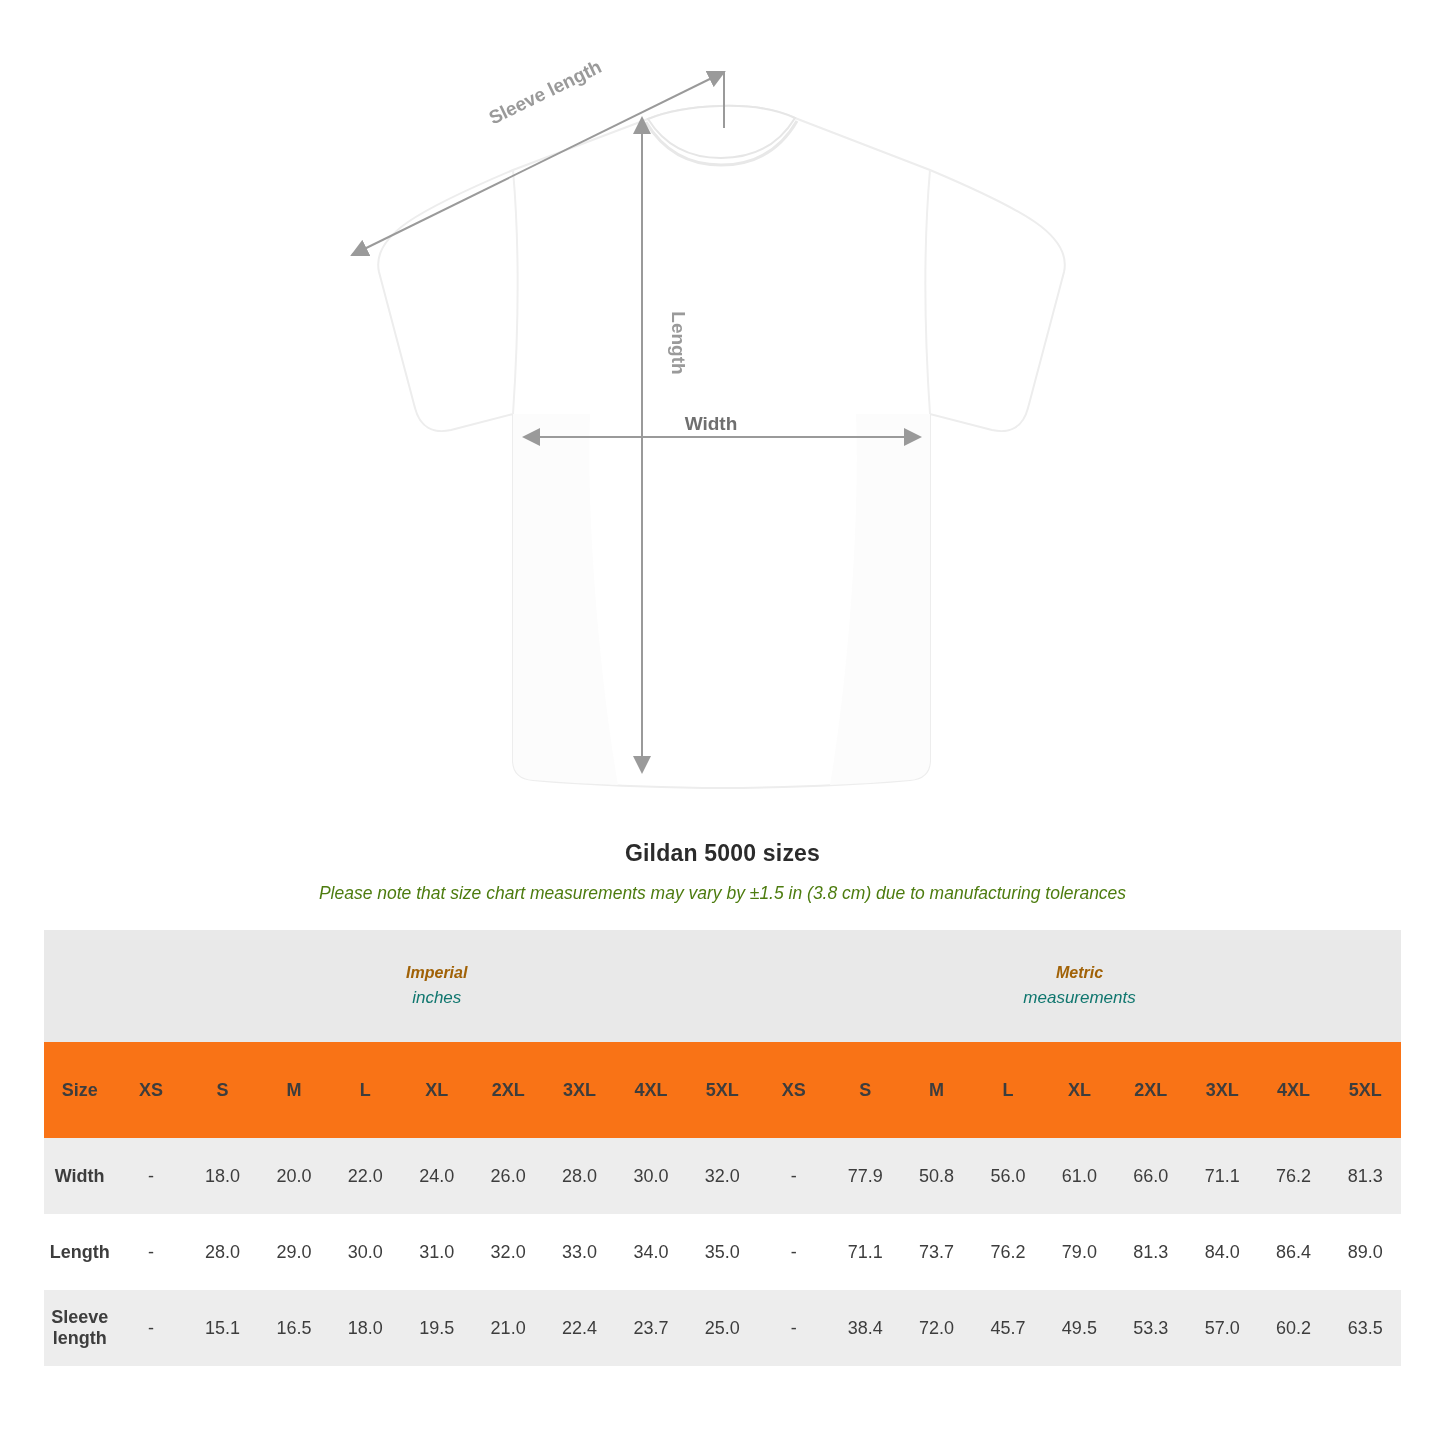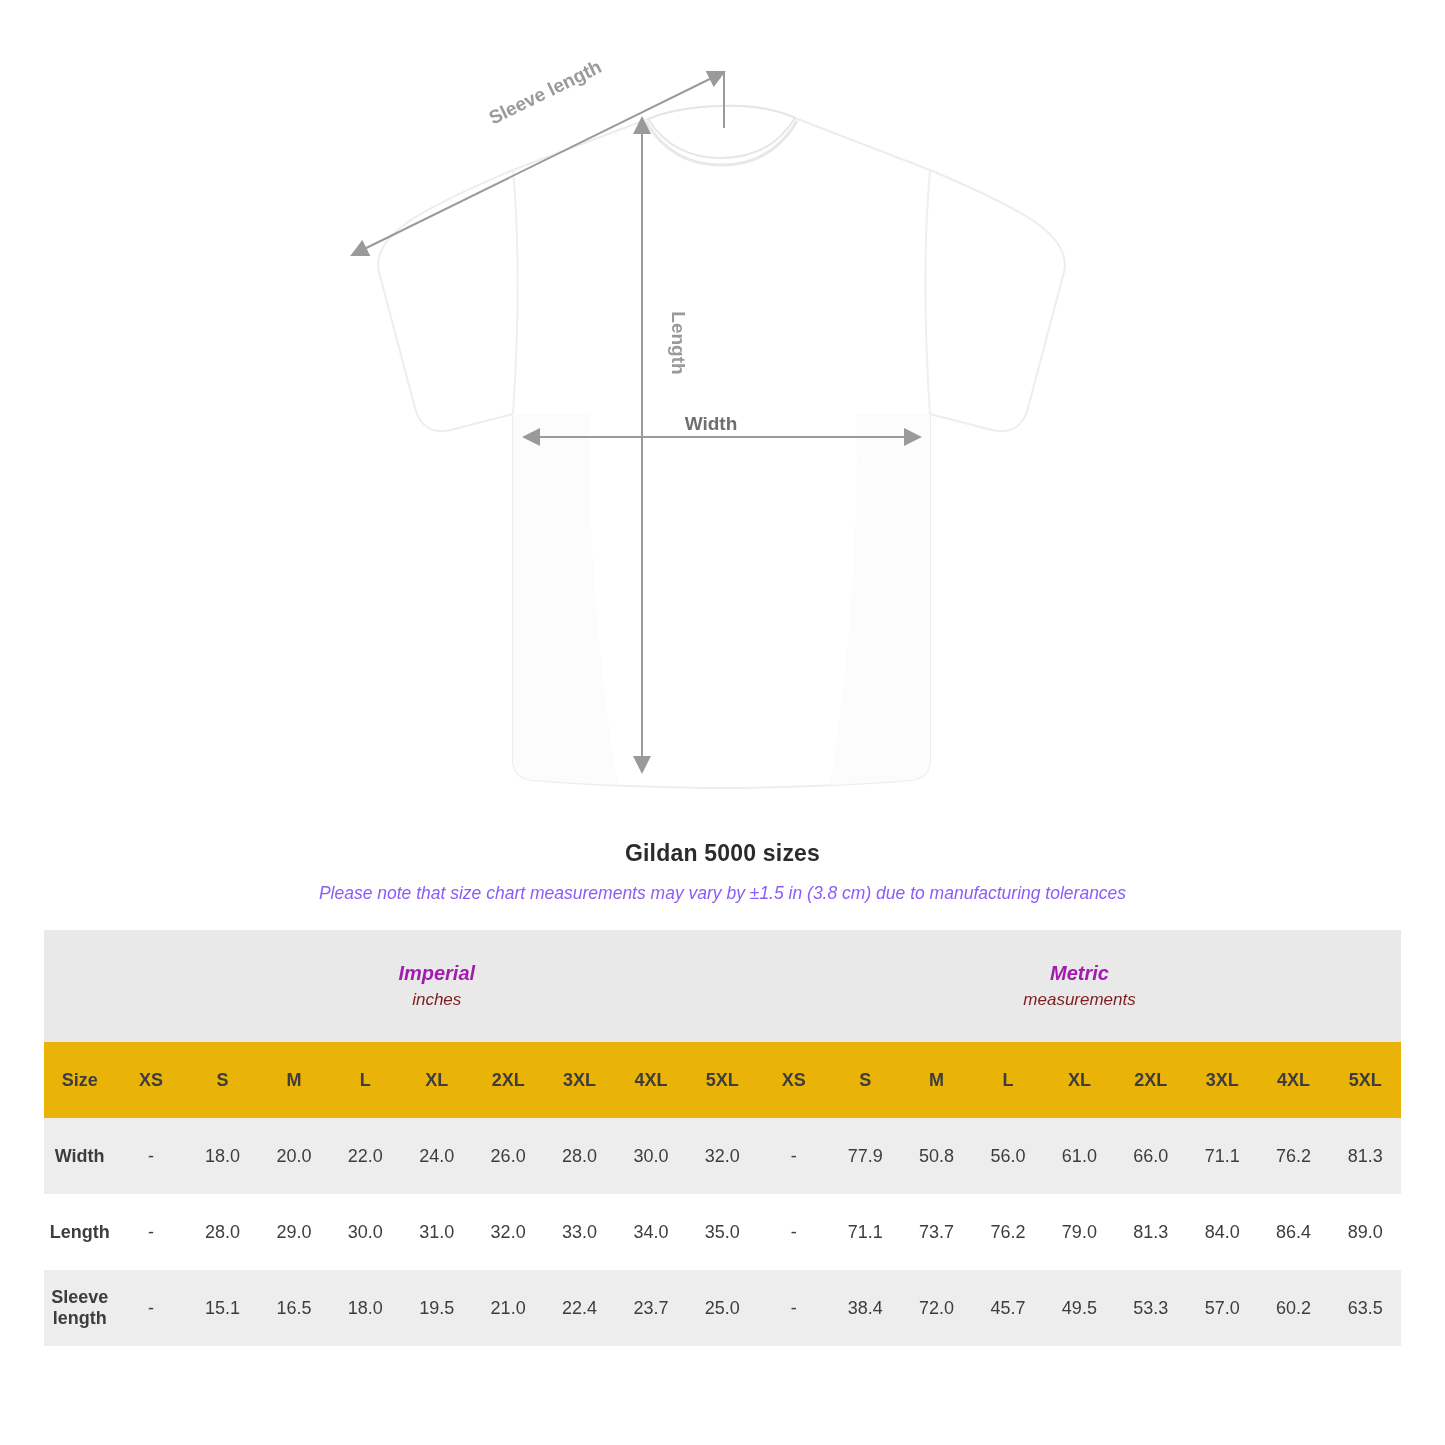--- a/index.html
+++ b/index.html
@@ -41,21 +41,21 @@
   .chart-title {
     font-size: 23px;
     font-weight: bold;
     color: #2b2b2b;
     letter-spacing: 0.2px;
   }
   .chart-note {
     margin-top: 16px;
     font-size: 17.5px;
     font-style: italic;
-    color: #8b5cf6;
+    color: #4d7c0f;
   }
 
   
   .table-wrap {
     margin: 26px 44px 0 44px;
     width: 1357px;
   }
   table.size-table {
     border-collapse: collapse;
     width: 100%;
@@ -67,38 +67,38 @@
     vertical-align: middle;
     font-size: 18px;
     color: #3d3d3d;
     padding: 0;
   }
   .unit-head {
     height: 112px;
     background: #e9e9e9;
   }
   .unit-system {
-    font-size: 20px;
+    font-size: 16px;
     font-style: italic;
     font-weight: bold;
-    color: #a21caf;
+    color: #a16207;
     line-height: 1.15;
   }
   .unit-units {
     font-size: 17px;
     font-style: italic;
-    color: #7f1d1d;
+    color: #0f766e;
     margin-top: 5px;
   }
   .row-head {
     font-weight: bold;
     font-size: 18.5px;
     color: #333333;
   }
-  tr.r-size td { height: 76px; background: #eab308; }
+  tr.r-size td { height: 96px; background: #f97316; }
   tr.r-width td { height: 76px; background: #ededed; }
   tr.r-length td { height: 76px; background: #ffffff; }
   tr.r-sleeve td { height: 76px; background: #ededed; }
   tr.r-size td { font-weight: bold; }
   td.label-cell { width: 178px; }
   td.size-cell { width: 67px; }
 </style>
 </head>
 <body>
 

